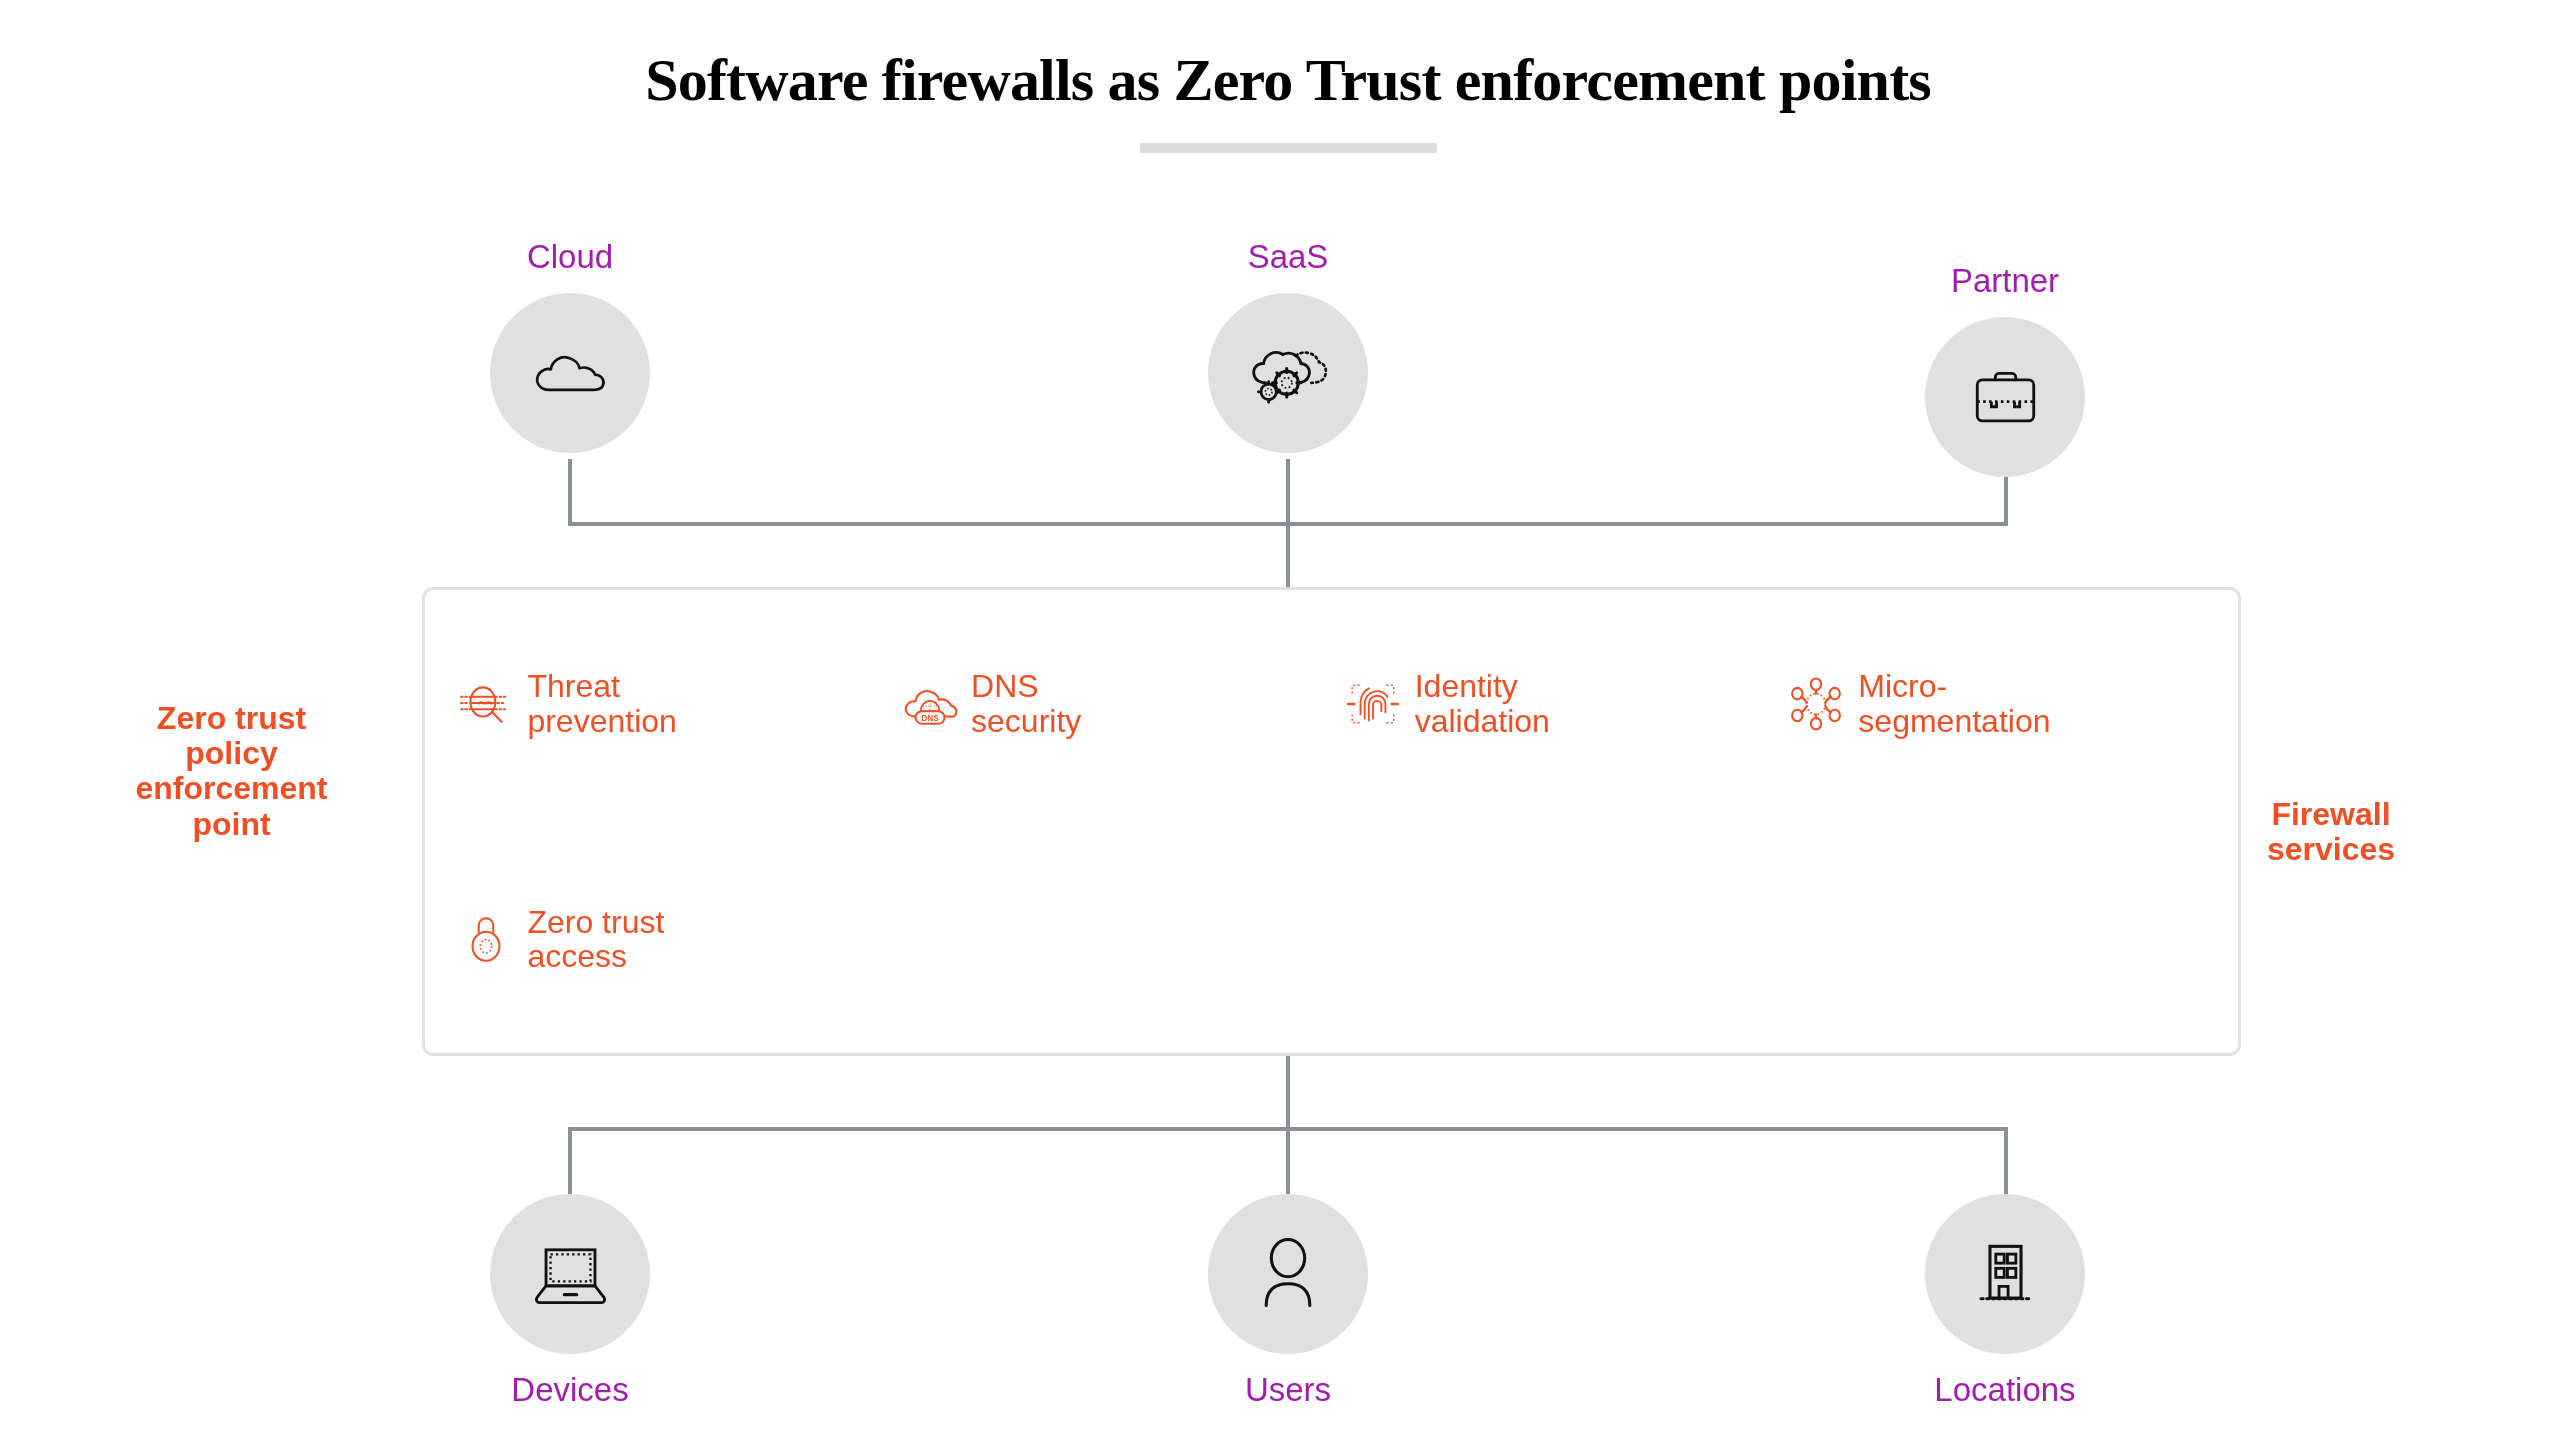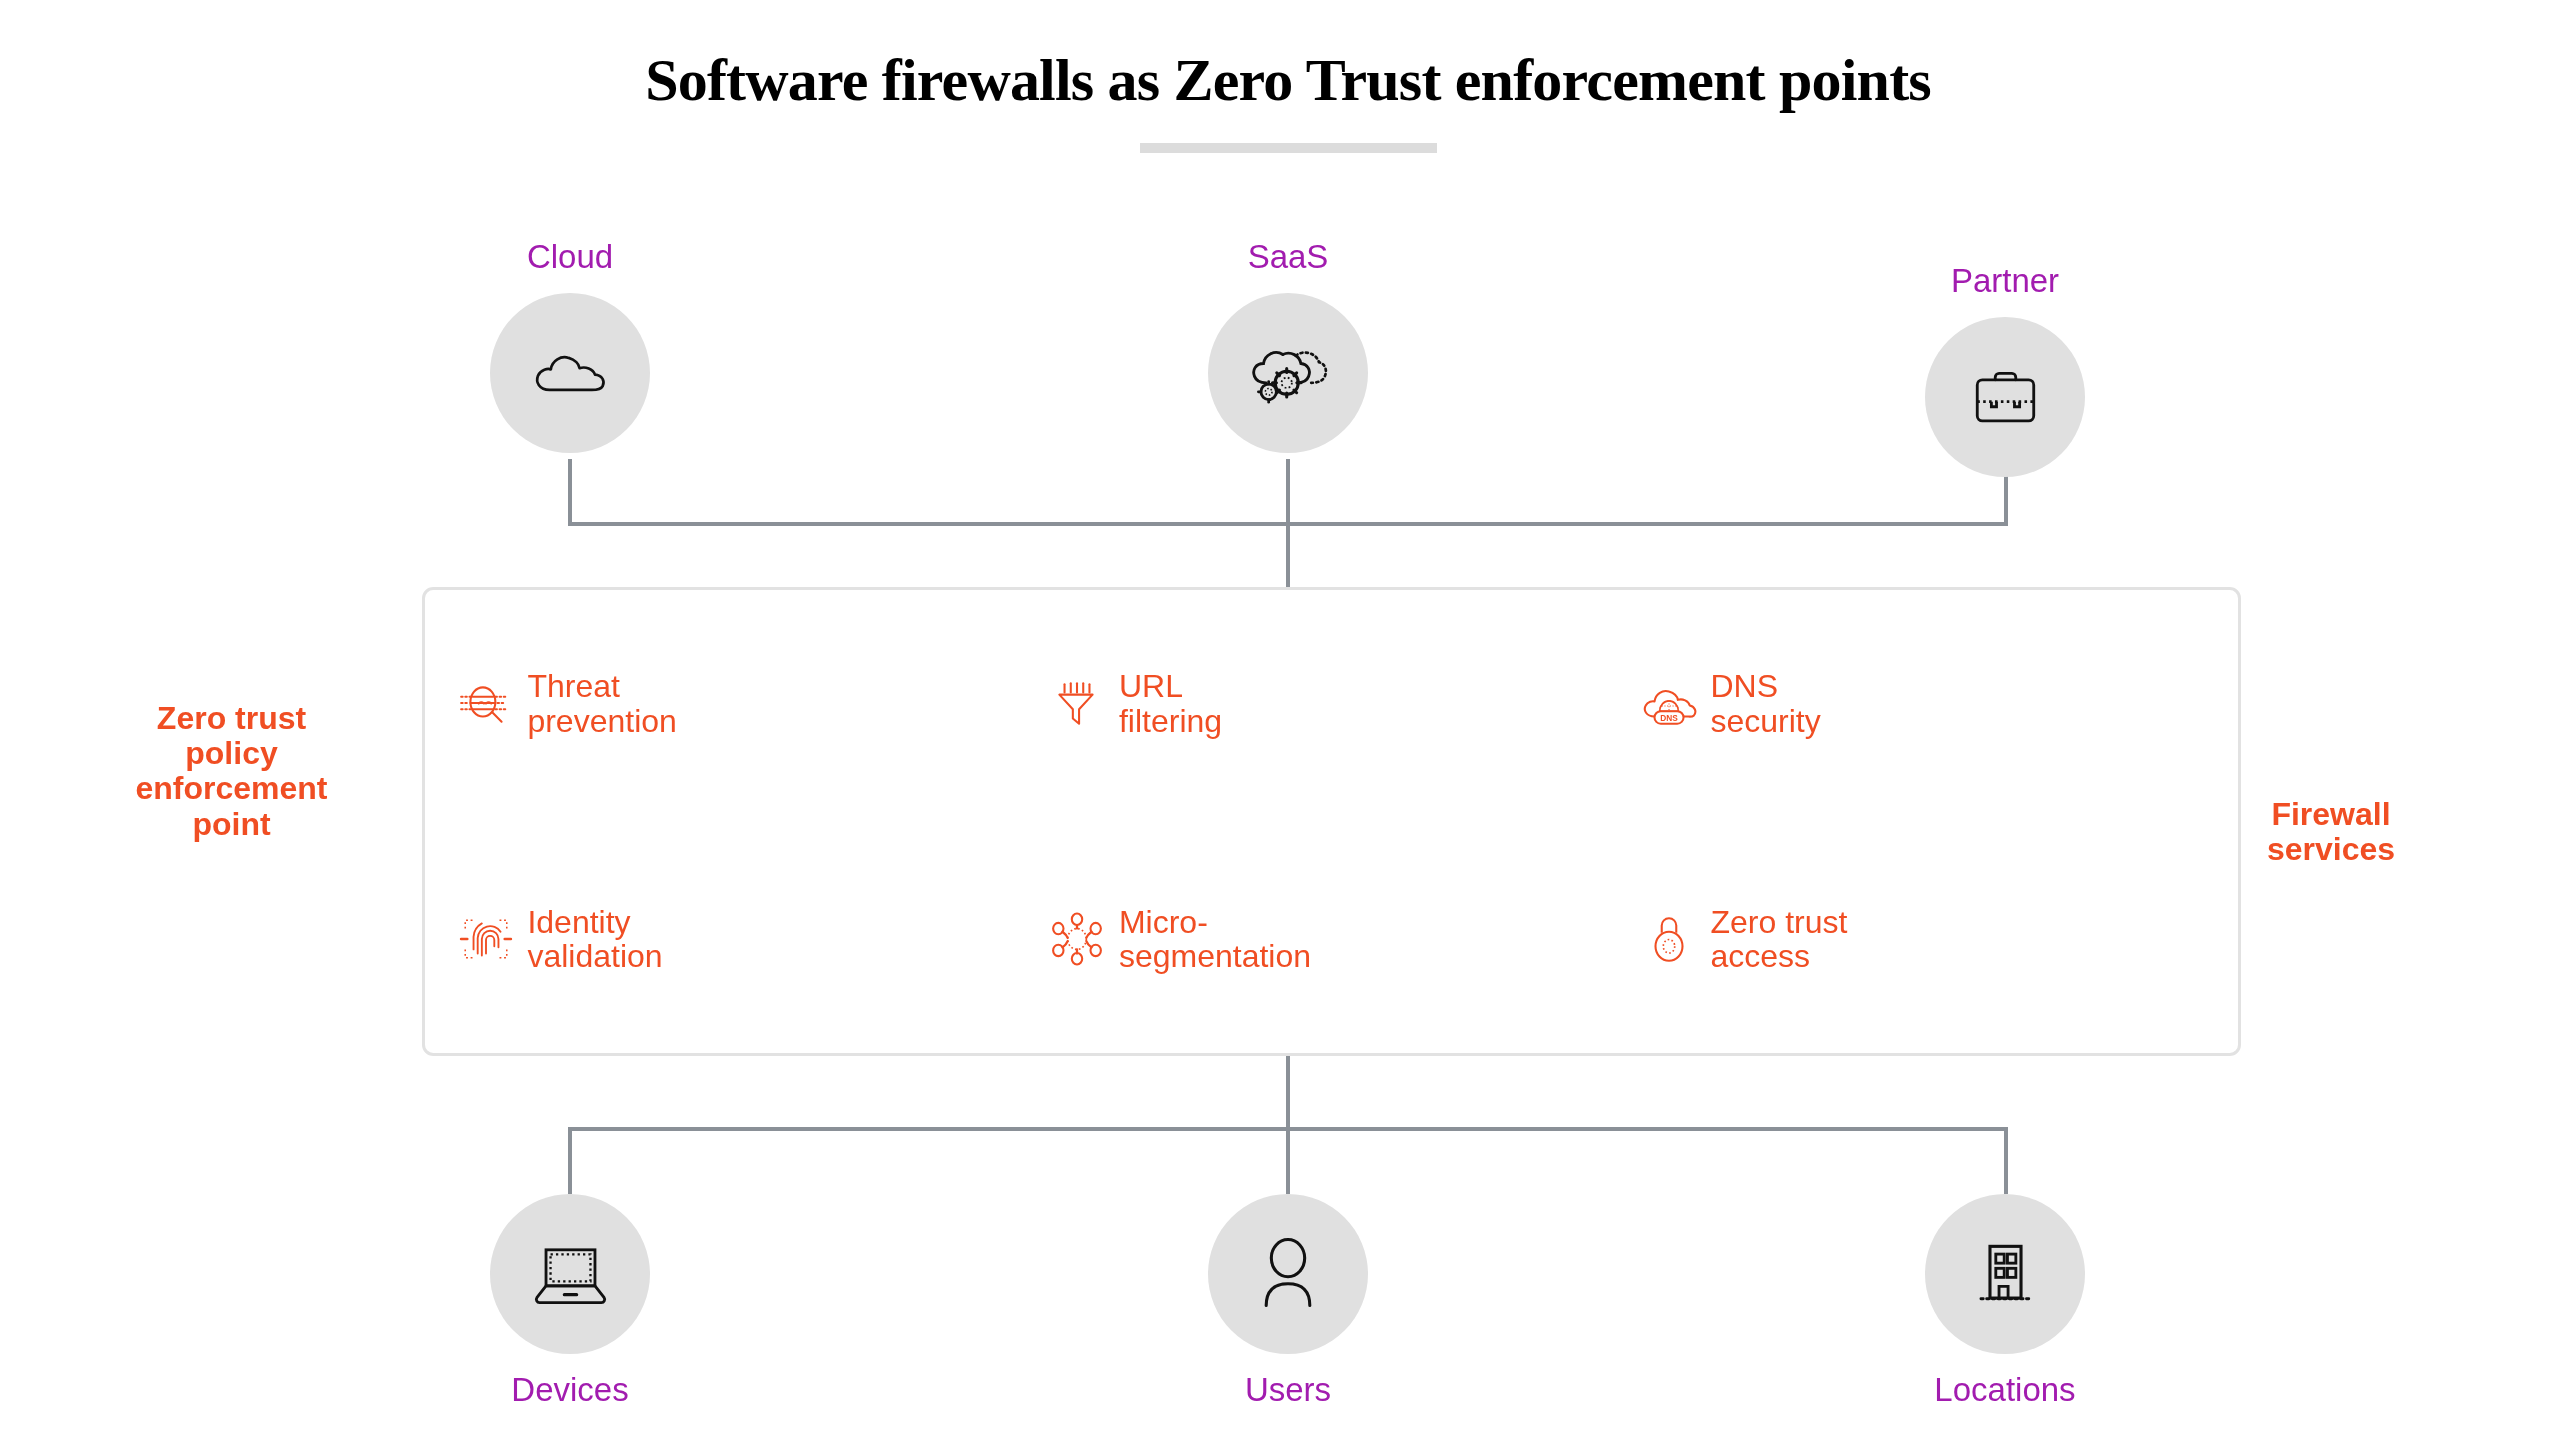--- a/index.html
+++ b/index.html
@@ -84,21 +84,21 @@
     border: 3.1px solid #e2e2e2;
     border-radius: 11.3px;
     box-sizing: border-box;
     background: #ffffff;
   }
   .services-grid {
     position: absolute;
     left: 0; top: 0;
     width: 100%; height: 100%;
     display: grid;
-    grid-template-columns: repeat(3, 1fr);
+    grid-template-columns: repeat(4, 1fr);
     grid-template-rows: repeat(2, 1fr);
     align-items: center;
     padding: 0 14.4px 0 32px;
     box-sizing: border-box;
     gap: 8px;
   }
   .service {
     display: flex;
     align-items: center;
     gap: 13.4px;
@@ -241,36 +241,20 @@
               <line x1="35" y1="31" x2="45" y2="31"></line>
           </g>
           <path d="M19 25.5 q2.5 -2 5 0" fill="none" stroke="#F04E23" stroke-width="2" stroke-linecap="round"></path>
           <path d="M26 25.5 q2.5 -2 5 0" fill="none" stroke="#F04E23" stroke-width="2" stroke-linecap="round"></path>
         </svg>
       </span>
       <span class="service-label">Threat
 prevention</span>
     </div>
 
-    <div class="service">
-      <span class="service-icon">
-        <svg width="54" height="54" viewBox="0 0 52 52">
-          <path d="M9 17 h32 L28 31 v14 l-6 -5 v-9 Z" fill="none" stroke="#F04E23" stroke-width="2" stroke-linejoin="round"></path>
-          <g stroke="#F04E23" stroke-width="2" stroke-linecap="round">
-            <line x1="14" y1="7" x2="14" y2="15"></line>
-            <line x1="20" y1="6" x2="20" y2="15"></line>
-            <line x1="26" y1="6" x2="26" y2="15"></line>
-            <line x1="32" y1="6" x2="32" y2="15"></line>
-            <line x1="38" y1="7" x2="38" y2="15"></line>
-          </g>
-        </svg>
-      </span>
-      <span class="service-label">URL
-filtering</span>
-    </div>
 
     <div class="service">
       <span class="service-icon">
         <svg width="57" height="54" viewBox="0 0 55 52">
           <path d="M14 38 C6 38 3 32 5.5 27.5 C7.5 23.5 12 23 14 23.5 C15 16 22 12 28 14 C33 15.5 36 19 36.5 22 C41 20.5 47 23 48 27.5 C53 28.5 55 33.5 52 37 C50 39 47 38 45 38 Z" fill="none" stroke="#F04E23" stroke-width="2" stroke-linejoin="round"></path>
           <path d="M19 33 a9 10 0 0 1 18 0 z" fill="none" stroke="#F04E23" stroke-width="1.6"></path>
           <g stroke="#F04E23" stroke-width="1" stroke-dasharray="1 1.6">
             <path d="M19 33 a9 10 0 0 1 18 0" fill="none"></path>
             <line x1="28" y1="23" x2="28" y2="33"></line>
             <line x1="21" y1="28" x2="35" y2="28"></line>

